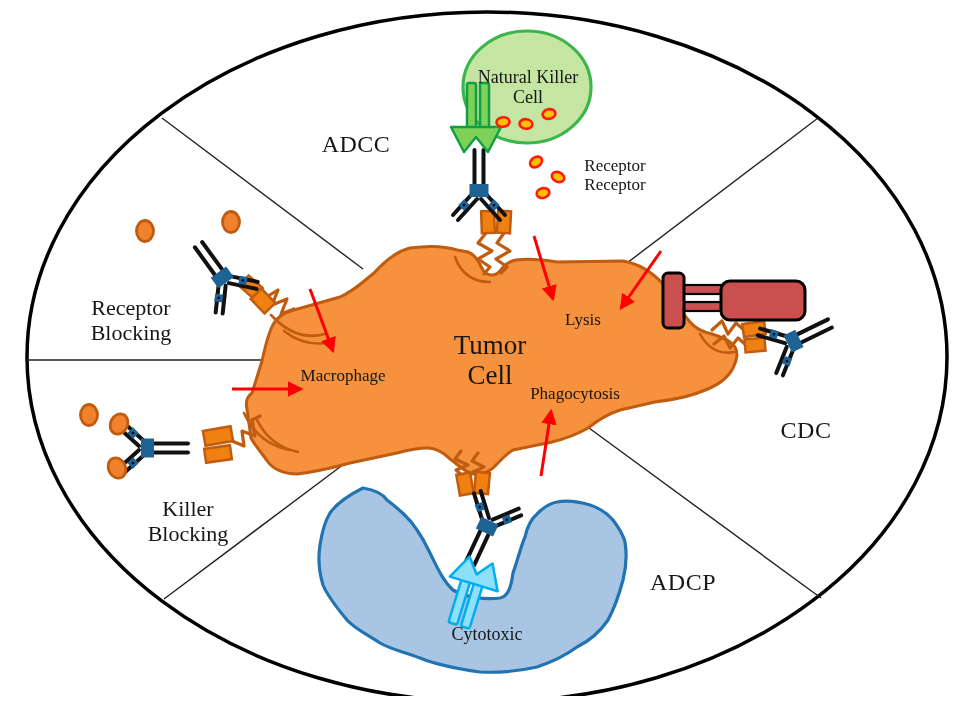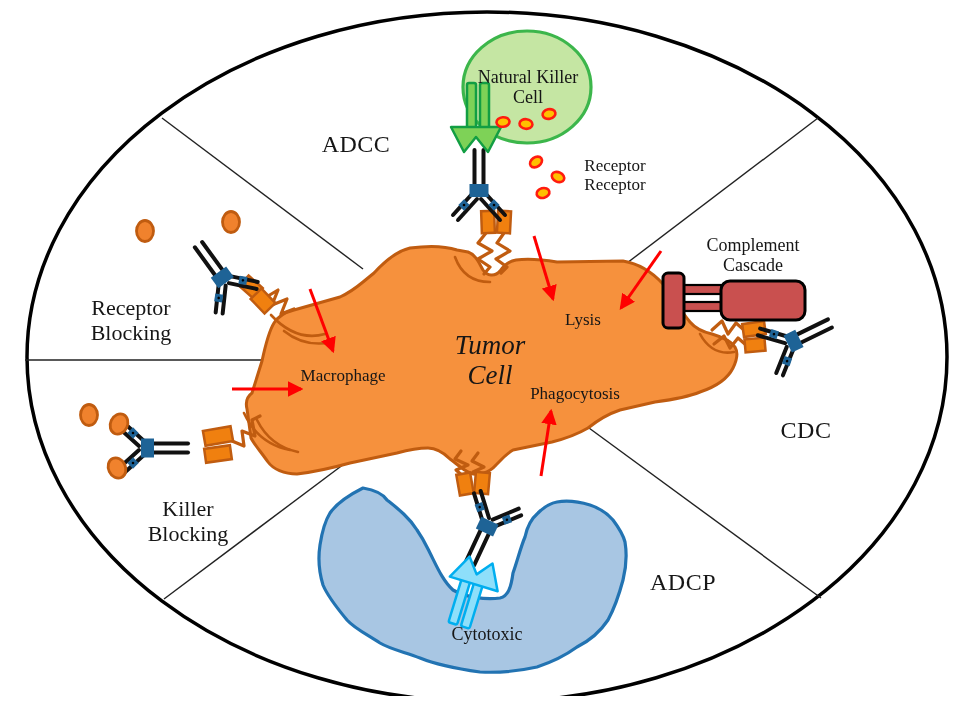--- a/index.html
+++ b/index.html
@@ -10,21 +10,21 @@
   .stage svg{position:absolute;left:0;top:0;}
   .lbl{
     position:absolute;transform:translate(-50%,-50%);
     text-align:center;white-space:nowrap;line-height:1.12;
     font-family:"Liberation Serif","DejaVu Serif",serif;color:#161616;
   }
   .lbl.bold{font-weight:400;}
   .lbl.italic{}
   .fs24{font-size:24px;letter-spacing:.5px;}
   .fs22{font-size:22px;margin-left:12px;}
-  .fs27{font-size:27px;font-style:italic;}
+  .fs27{font-size:27px;}
   .fs18{font-size:18px;}
   .fs17{font-size:17px;}
 </style>
 </head>
 <body>
 
 <div class="stage">
 
 <svg width="974" height="720" viewBox="0 0 974 720">
   <defs>
@@ -258,24 +258,20 @@
   <div>Cell</div>
 </div>
 
 <div class="lbl bold fs24" style="left:356px;top:144px">ADCC</div>
 
 <div class="lbl fs17" style="left:615px;top:175px">
   <div>Receptor</div>
   <div>Receptor</div>
 </div>
 
-<div class="lbl fs18" style="left:753px;top:255px">
-  <div>Complement</div>
-  <div>Cascade</div>
-</div>
 
 <div class="lbl bold fs22" style="left:119px;top:321px">
   <div>Receptor</div>
   <div>Blocking</div>
 </div>
 
 <div class="lbl bold fs22" style="left:176px;top:522px">
   <div>Killer</div>
   <div>Blocking</div>
 </div>

